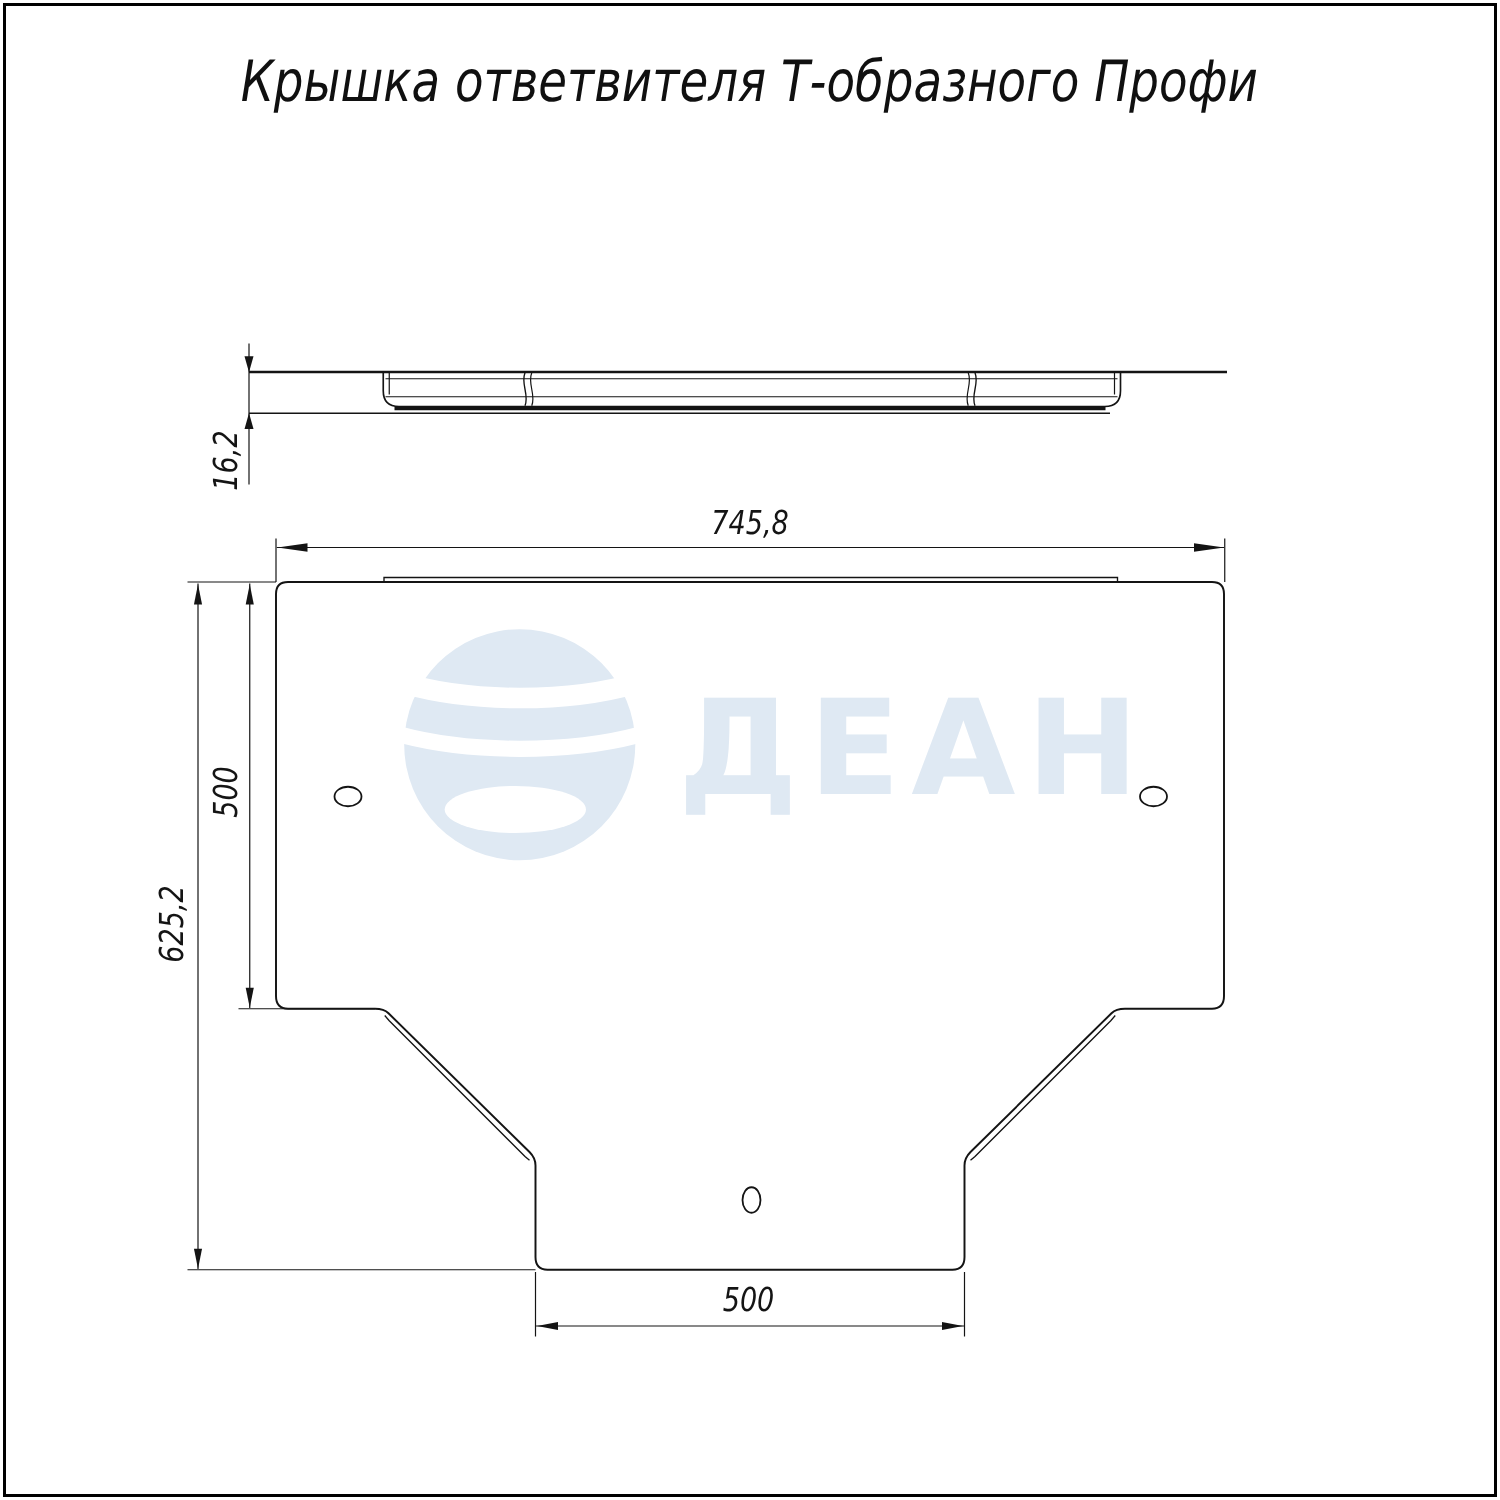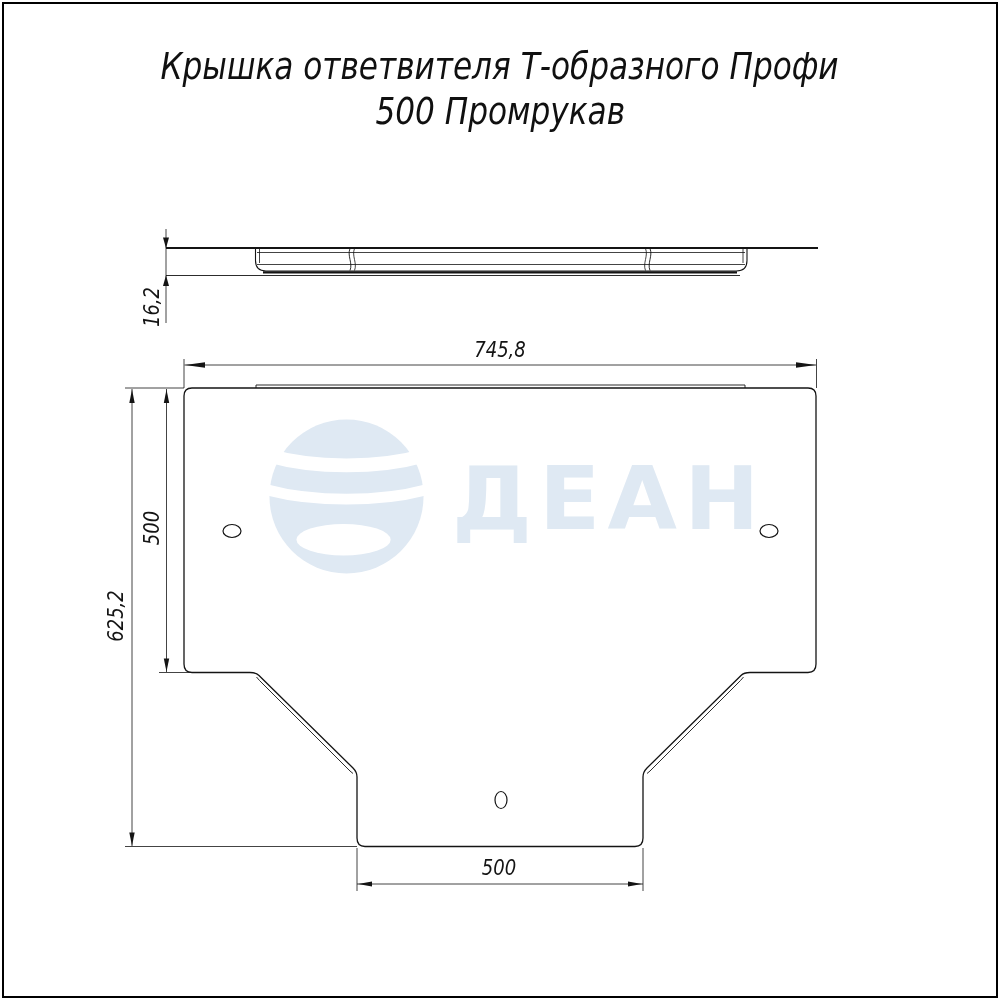--- a/index.html
+++ b/index.html
@@ -2,21 +2,21 @@
 <html><head>
 <meta charset="utf-8">
 <style>
   html,body{margin:0;padding:0;background:#ffffff;}
   .sheet{
     position:relative;width:1000px;height:1000px;background:#ffffff;
     font-family:"DejaVu Sans","Liberation Sans",sans-serif;overflow:hidden;
   }
   .frame{position:absolute;inset:2px;border:2px solid #000;pointer-events:none;}
   .title{
-    position:absolute;top:44px;left:0;width:100%;text-align:center;
+    position:absolute;top:32px;left:0;width:100%;text-align:center;
     color:#101010;font-style:italic;font-size:38px;line-height:45px;font-weight:normal;
   }
   .title .tline{display:block;}
   .title .squeeze{display:inline-block;transform:scaleX(0.82);transform-origin:center;white-space:nowrap;}
   .watermark{position:absolute;left:0;top:0;pointer-events:none;}
   .wm-globe{position:absolute;left:268px;top:418px;}
   .wm-text{
     position:absolute;left:452px;top:455px;font-weight:bold;font-size:88px;line-height:88px;
     letter-spacing:7px;transform:scaleX(1.02);transform-origin:left center;white-space:nowrap;
   }
@@ -40,21 +40,20 @@
       <circle cx="80" cy="80" r="78.5" fill="#dfe9f3"></circle>
       <path d="M -12,34 C 40,53 120,53 172,34" stroke="#ffffff" stroke-width="14" fill="none"></path>
       <path d="M -12,70 C 40,87 120,87 172,70" stroke="#ffffff" stroke-width="11" fill="none"></path>
       <ellipse cx="77" cy="124" rx="48" ry="16" fill="#ffffff"></ellipse>
     </svg>
     <div class="wm-text" style="color:#dfe9f3;">ДЕАН</div>
   </div>
 
   <div class="title">
     <span class="tline"><span class="squeeze">Крышка ответвителя Т-образного Профи</span></span>
-    <span class="tline"><span class="squeeze">500 Промрукав</span></span>
   </div>
 
   <svg class="linework" width="1000" height="1000" viewBox="0 0 1000 1000">
 
     <g stroke="#141414" fill="none">
       <path d="M166,248 H818" stroke-width="1.8"></path>
       <path d="M166,275.5 H740" stroke-width="0.9"></path>
       <path d="M255.5,248.5 V260.5 Q255.5,271 266,271 H736.5 Q747,271 747,260.5 V248.5" stroke-width="1.1"></path>
       <path d="M259.5,248.5 V263" stroke-width="0.8"></path>
       <path d="M743,248.5 V263" stroke-width="0.8"></path>

